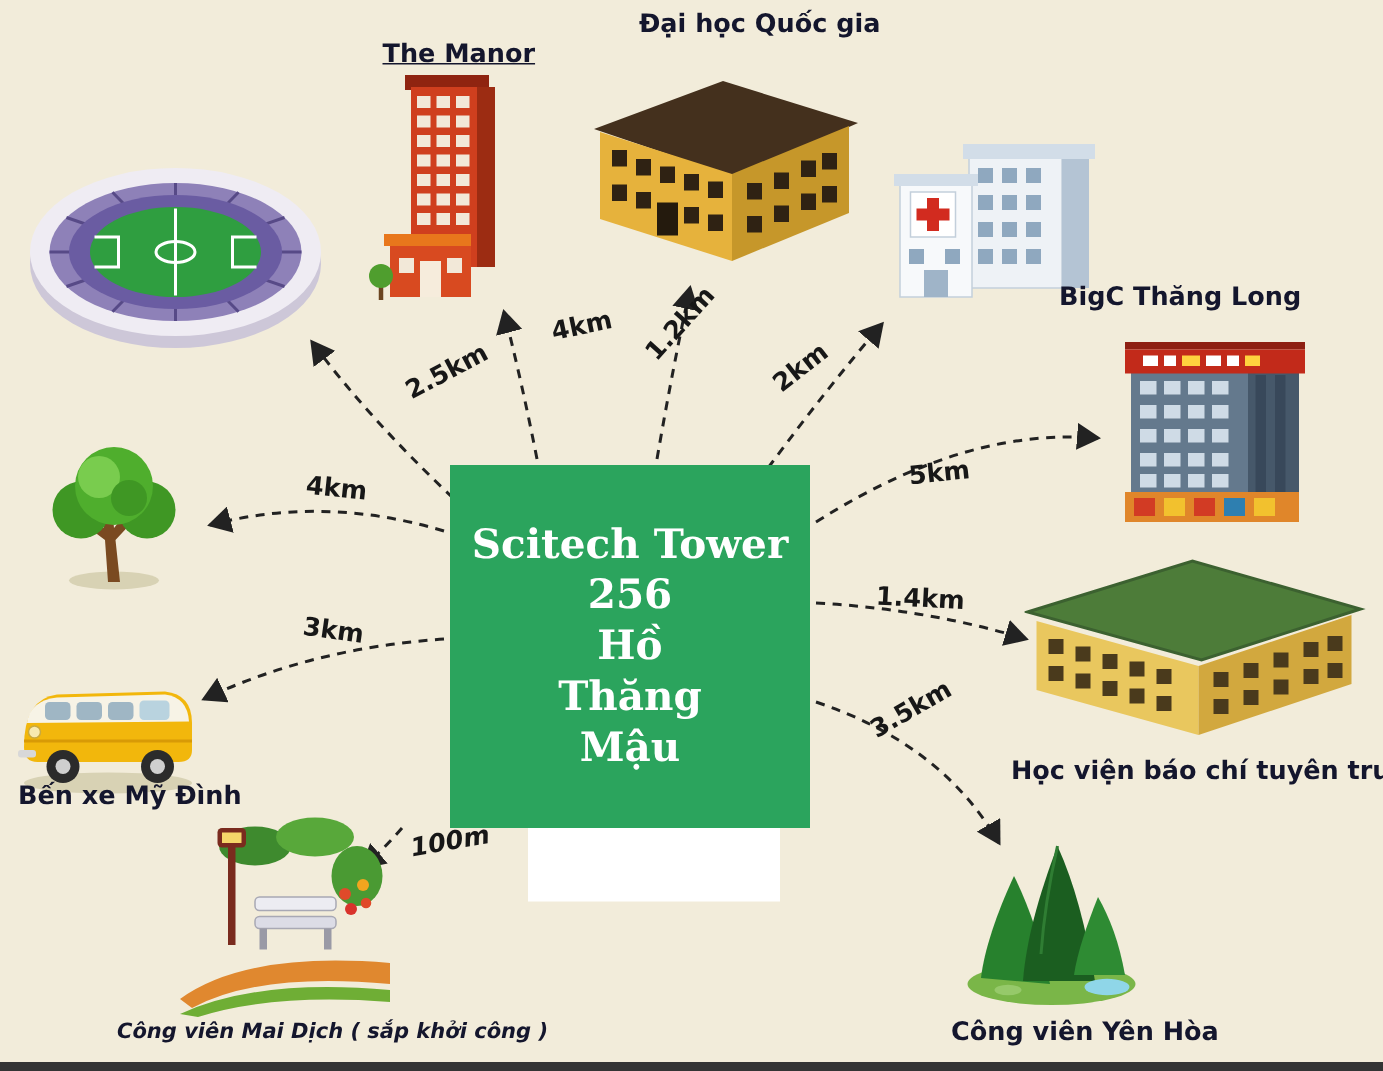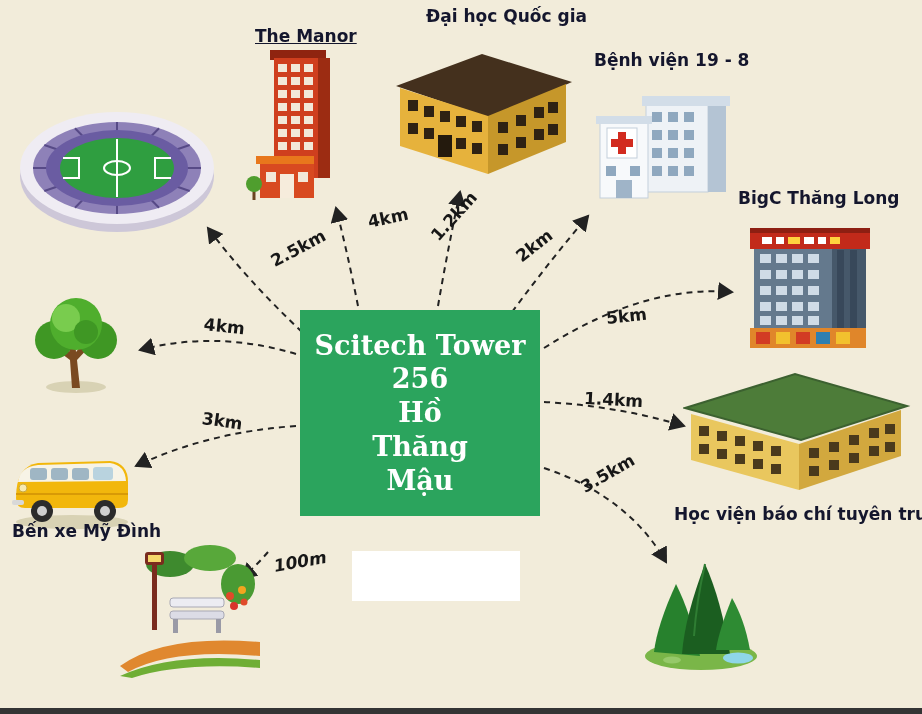--- a/index.html
+++ b/index.html
@@ -3,21 +3,21 @@
 <meta charset="utf-8">
 <style>
   * { margin:0; padding:0; box-sizing:border-box; }
   html,body { width:100%; }
   body { font-family:"DejaVu Sans", sans-serif; background:#ddd; }
   .canvas { position:relative; width:922px; height:714px; background:#f2ecda; overflow:hidden; }
   .illus { position:absolute; }
   .arrows { position:absolute; left:0; top:0; }
   .lm-label { position:absolute; font-weight:700; color:#14162d; font-size:17px; white-space:nowrap; }
   .dist { position:absolute; font-weight:700; color:#171717; font-size:17px; white-space:nowrap; transform-origin:left center; }
-  .center-box { position:absolute; left:300px; top:310px; width:240px; height:206px; background:#2ba45d;
+  .center-box { position:absolute; left:300px; top:310px; width:240px; height:242px; background:#2ba45d;
                 display:flex; flex-direction:column; justify-content:center; align-items:center; }
   .cb-line { color:#ffffff; font-family:"DejaVu Serif", serif; font-weight:700; font-size:27px; line-height:1.25; text-align:center; }
   .white-box { position:absolute; left:352px; top:551px; width:168px; height:50px; background:#ffffff; }
   .bottom-bar { position:absolute; left:0; bottom:0; width:100%; height:6px; background:#343434; }
 </style>
 </head>
 <body>
 
 <div class="canvas" style="background: rgb(242, 236, 218);">
 
@@ -291,24 +291,25 @@
   <div class="center-box" style="background: rgb(43, 164, 93);">
     <div class="cb-line">Scitech Tower</div>
     <div class="cb-line">256</div>
     <div class="cb-line">Hồ</div>
     <div class="cb-line">Thăng</div>
     <div class="cb-line">Mậu</div>
   </div>
 
   <div class="lm-label" style="left:255px; top:26px;text-decoration:underline;">The Manor</div>
   <div class="lm-label" style="left:426px; top:6px;">Đại học Quốc gia</div>
-  <div class="lm-label" style="left:594px; top:50px;">Bệnh viện 19 - 8</div>
-  <div class="lm-label" style="left:738px; top:188px;">BigC Thăng Long</div>
+  <div class="lm-label" style="left:706px; top:188px;">BigC Thăng Long</div>
   <div class="lm-label" style="left:674px; top:504px; font-size:17px;">Học viện báo chí tuyên truyền</div>
   <div class="lm-label" style="left:12px; top:521px;">Bến xe Mỹ Đình</div>
+  <div class="lm-label" style="left:78px; top:680px; font-size:14px; font-style:italic;">Công viên Mai Dịch ( sắp khởi công )</div>
+  <div class="lm-label" style="left:634px; top:678px;">Công viên Yên Hòa</div>
 
   <div class="dist" style="left:272px; top:252px; transform:rotate(-28deg);">2.5km</div>
   <div class="dist" style="left:368px; top:212px; transform:rotate(-12deg);">4km</div>
   <div class="dist" style="left:434px; top:228px; transform:rotate(-48deg);">1.2km</div>
   <div class="dist" style="left:518px; top:248px; transform:rotate(-38deg);">2km</div>
   <div class="dist" style="left:606px; top:308px; transform:rotate(-6deg);">5km</div>
   <div class="dist" style="left:584px; top:388px; transform:rotate(3deg);">1.4km</div>
   <div class="dist" style="left:204px; top:314px; transform:rotate(6deg);">4km</div>
   <div class="dist" style="left:202px; top:408px; transform:rotate(8deg);">3km</div>
   <div class="dist" style="left:274px; top:556px; font-style:italic; transform:rotate(-10deg);">100m</div>

